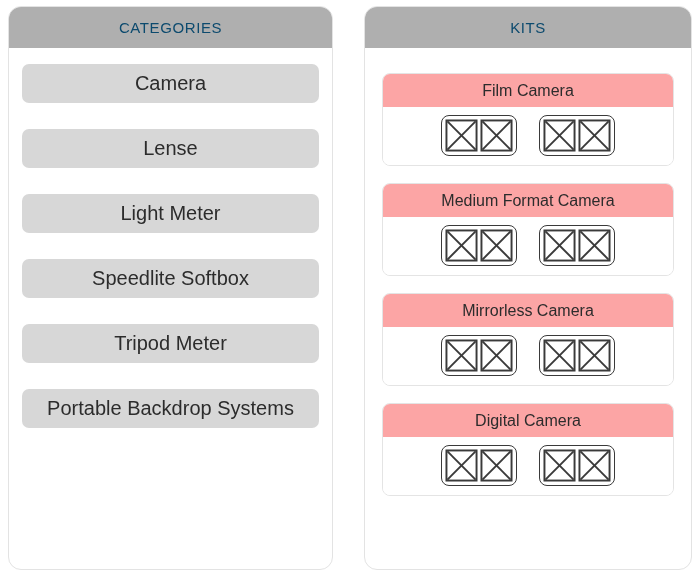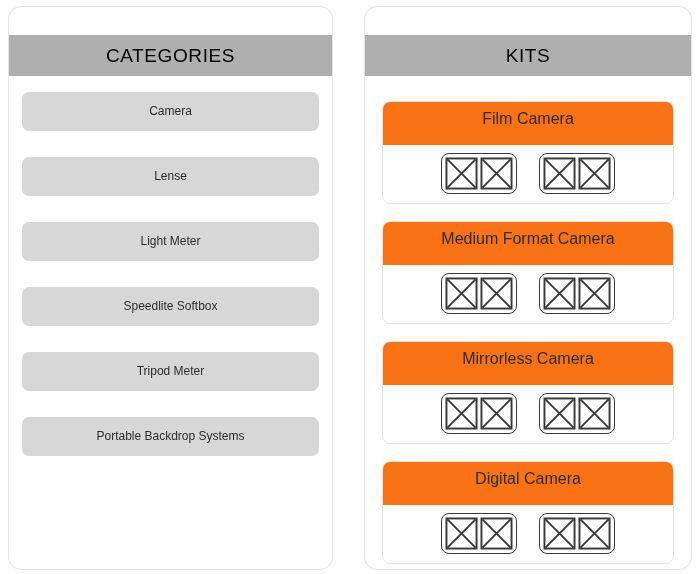--- a/index.html
+++ b/index.html
@@ -32,29 +32,28 @@
     box-sizing: border-box;
     overflow: hidden;
     display: flex;
     flex-direction: column;
   }
   .panel-categories { width: 325px; }
   .panel-kits { width: 328px; gap: 11px; }
 
   .panel-header {
     background: #afafaf;
-    color: #000000;
-    font-size: 19px;
+    color: #0c4a6e;
+    font-size: 15px;
     letter-spacing: 0.6px;
     text-align: center;
     line-height: 41px;
     height: 41px;
     flex: 0 0 41px;
     font-weight: 400;
-    margin-top: 28px;
   }
 
   .panel-body {
     flex: 1 1 auto;
     position: relative;
     padding: 0;
   }
 
   
   .cat-list {
@@ -64,21 +63,21 @@
     display: flex;
     flex-direction: column;
     gap: 26px;
   }
   .cat-item {
     background: #d7d7d7;
     border-radius: 7px;
     height: 39px;
     line-height: 39px;
     text-align: center;
-    font-size: 12px;
+    font-size: 20px;
     color: #2c2c2c;
     cursor: pointer;
     user-select: none;
   }
 
   
   .kit-list {
     list-style: none;
     margin: 0;
     padding: 14px 17px 0 17px;
@@ -86,22 +85,22 @@
     flex-direction: column;
     gap: 17px;
   }
   .kit-card {
     border: 1px solid #e4e4e4;
     border-radius: 8px;
     background: #ffffff;
     overflow: hidden;
   }
   .kit-card-header {
-    background: #f97316;
-    height: 43px;
+    background: #fca5a5;
+    height: 33px;
     line-height: 33px;
     text-align: center;
     font-size: 16px;
     color: #2c2c2c;
     cursor: pointer;
     user-select: none;
   }
   .kit-card-body {
     background: #ffffff;
     display: flex;

